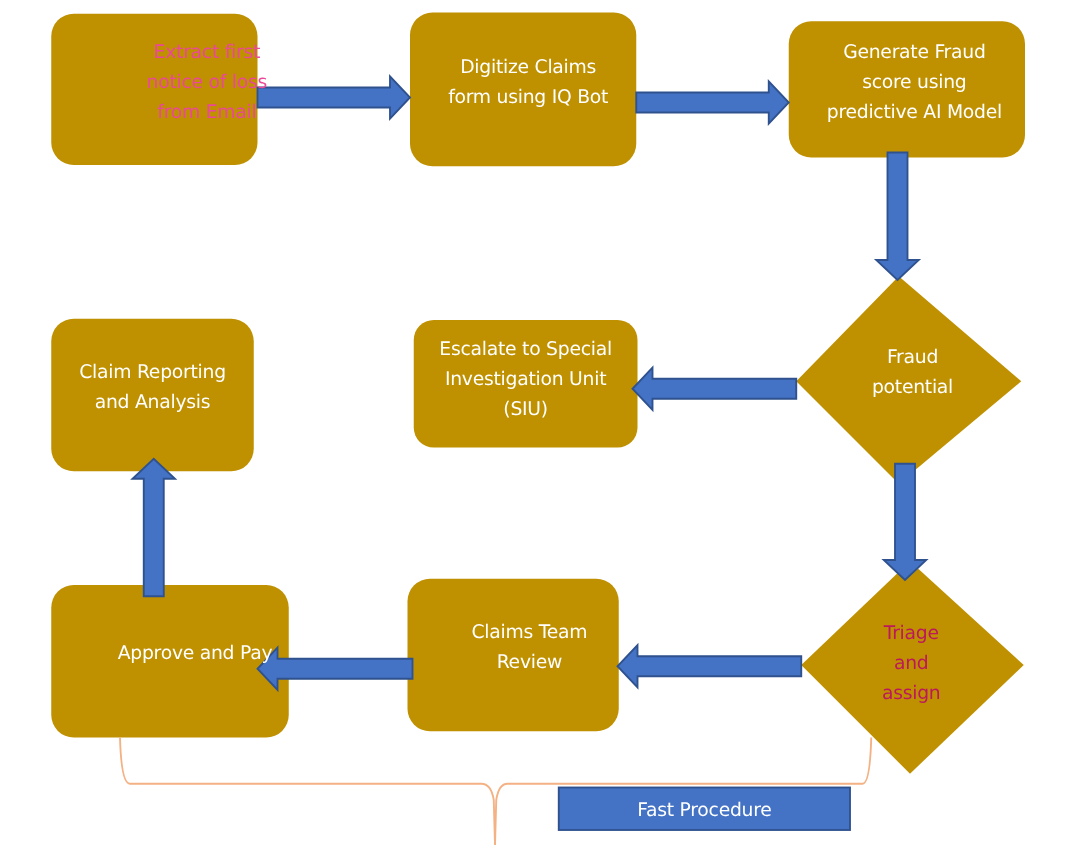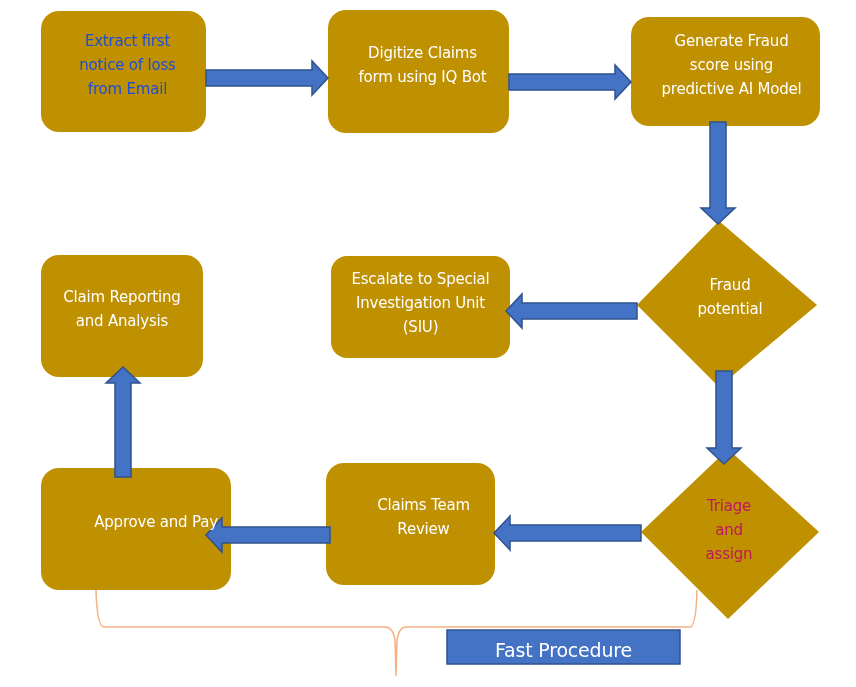--- a/index.html
+++ b/index.html
@@ -5,21 +5,21 @@
     html, body { margin: 0; padding: 0; background: #ffffff; }
     body { width: 856px; height: 687px; position: relative; overflow: hidden; font-family: "Liberation Sans", sans-serif; }
     #canvas { position: absolute; left: 0; top: 0; width: 856px; height: 687px; }
     .node-text {
       position: absolute; color: #ffffff; font-size: 15px; line-height: 24px;
       text-align: center; display: flex; align-items: flex-start; justify-content: center;
       font-family: "DejaVu Sans", sans-serif; letter-spacing: -0.2px;
     }
     .node-text span { display: block; white-space: pre-line; }
     .label-text {
-      position: absolute; color: #ffffff; font-size: 19px; text-align: center;
+      position: absolute; color: #ffffff; font-size: 15px; text-align: center;
       font-family: "DejaVu Sans", sans-serif; letter-spacing: -0.2px;
     }
   </style>
 </head>
 <body>
 
 <svg id="canvas" xmlns="http://www.w3.org/2000/svg" width="856" height="687" viewBox="0 0 856 687">
 
   <rect class="node" x="41" y="11" width="165" height="121" rx="18" ry="18" fill="#BF9000"></rect>
   <rect class="node" x="328" y="10" width="181" height="123" rx="18" ry="18" fill="#BF9000"></rect>
@@ -40,21 +40,21 @@
       <polygon points="641,525 510,525 510,516 494,533 510,550 510,541 641,541" fill="#4472C4" stroke="#2F528F" stroke-width="1.5"></polygon>
       <polygon points="330,527 222,527 222,518 206,535 222,552 222,543 330,543" fill="#4472C4" stroke="#2F528F" stroke-width="1.5"></polygon>
       <polygon points="115,477 115,383 106,383 123,367 140,383 131,383 131,477" fill="#4472C4" stroke="#2F528F" stroke-width="1.5"></polygon>
     </g>
 
   <path class="brace" d="M96,590 Q97,627 104,627 L385,627 Q393,627 395,640 L396,676 M396,676 L397,640 Q399,627 406,627 L690,627 Q696,627 697,590" fill="none" stroke="#F4B183" stroke-width="1.5"></path>
 
   <rect class="label-box" x="447" y="630" width="233" height="34" fill="#4472C4" stroke="#2F528F" stroke-width="1.5"></rect>
 </svg>
 
-<div class="node-text" style="left: 41px; top: 29px; width: 173px; color: #1d4ed8;">
+<div class="node-text" style="left: 41px; top: 29px; width: 173px; color: #ec4899; padding-left: 38px;">
     <span>Extract first
 notice of loss
 from Email</span>
   </div>
 <div class="node-text" style="left: 328px; top: 41px; width: 189px; color: rgb(255, 255, 255);">
     <span>Digitize Claims
 form using IQ Bot</span>
   </div>
 <div class="node-text" style="left: 631px; top: 29px; width: 201px; color: rgb(255, 255, 255);">
     <span>Generate Fraud

